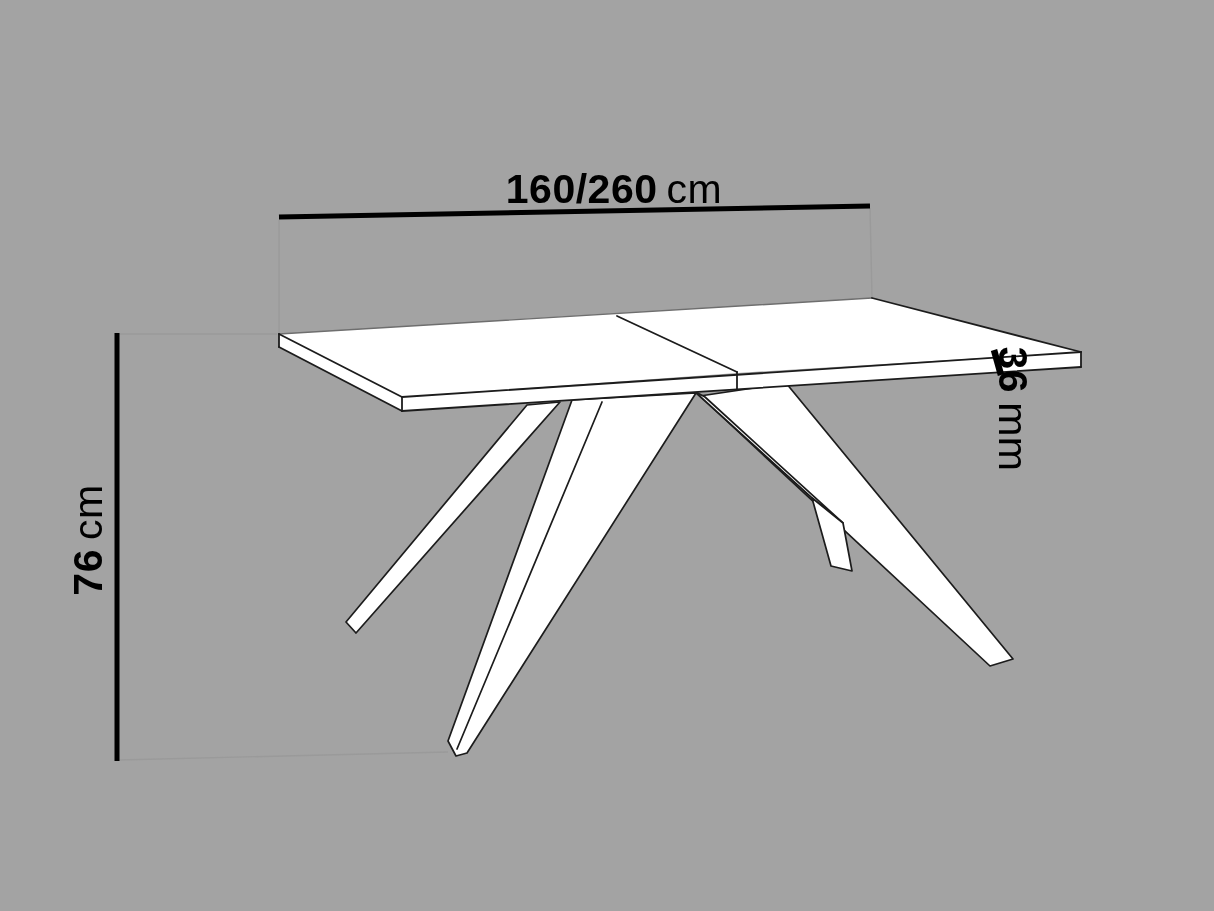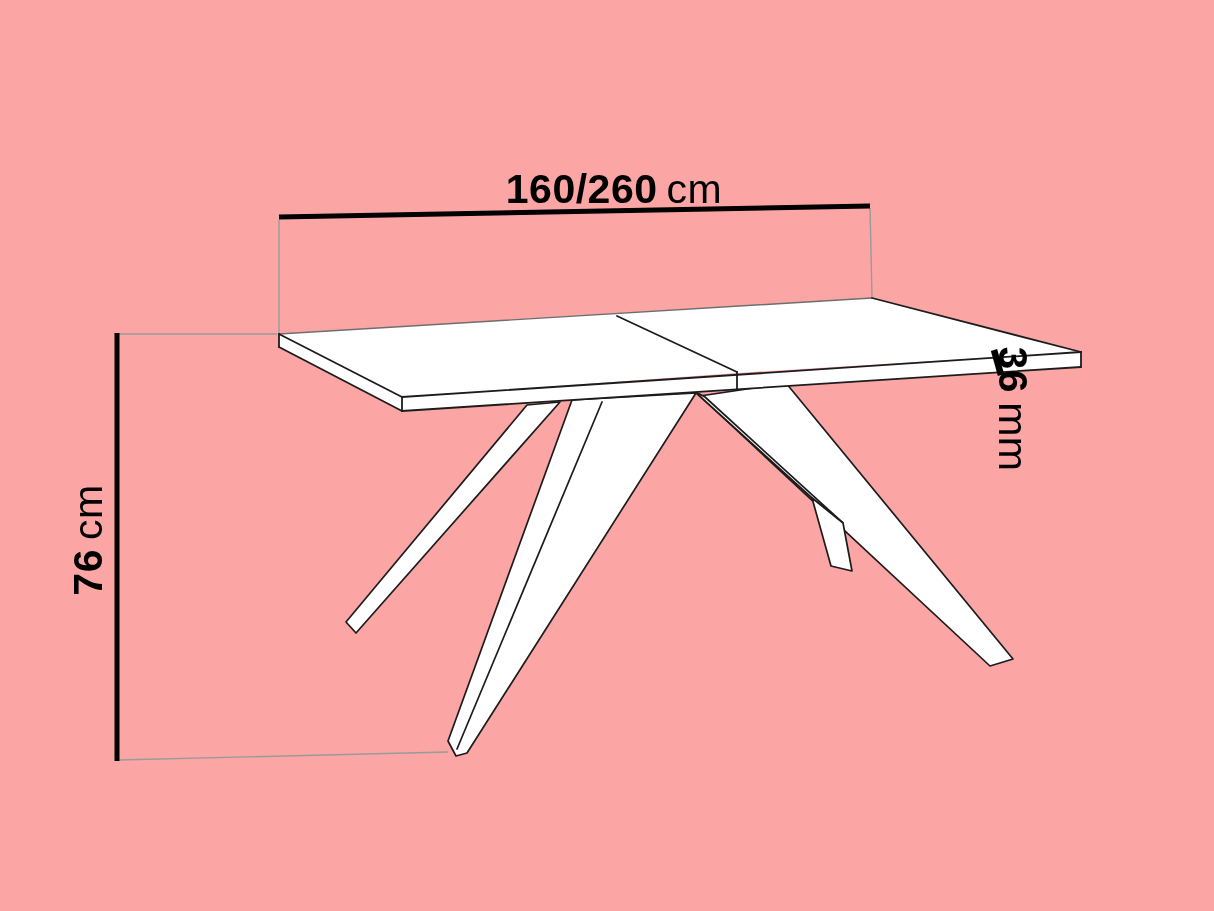--- a/index.html
+++ b/index.html
@@ -5,21 +5,21 @@
   html, body {
     margin: 0;
     padding: 0;
     background: #ffffff;
     font-family: "Liberation Sans", sans-serif;
   }
   #stage {
     position: relative;
     width: 1214px;
     height: 911px;
-    background: #fca5a5;
+    background: #a3a3a3;
     overflow: hidden;
   }
   #drawing {
     position: absolute;
     left: 0;
     top: 0;
   }
   .dim-label {
     position: absolute;
     color: #000000;

